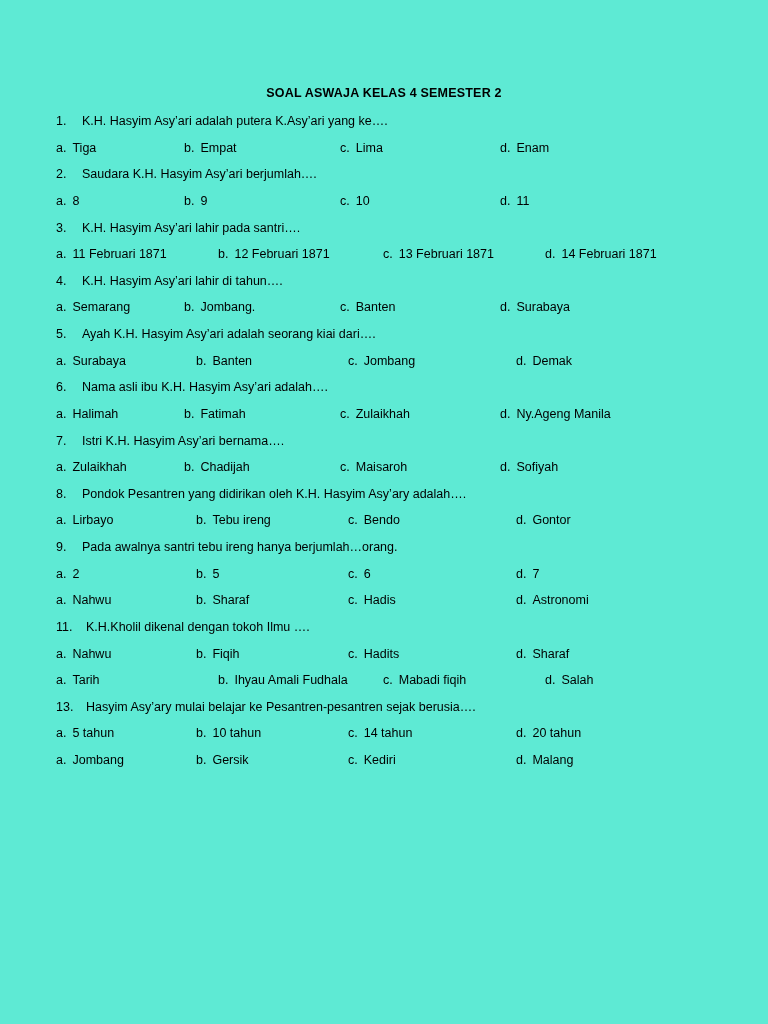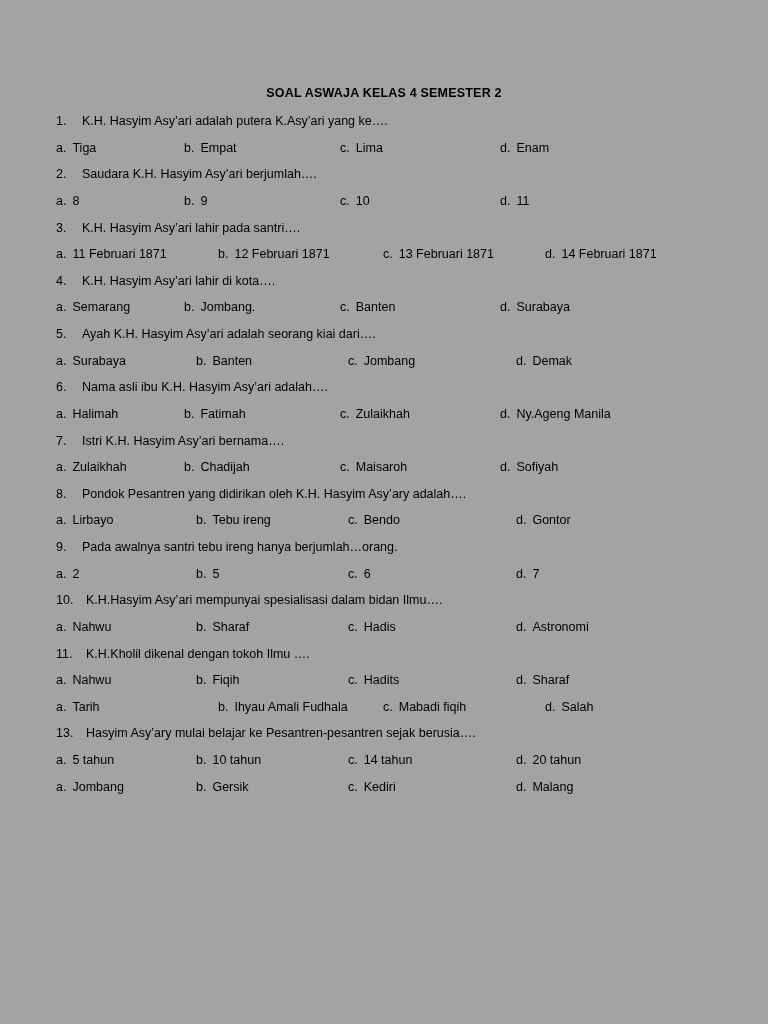--- a/index.html
+++ b/index.html
@@ -11,21 +11,21 @@
     width: 768px;
     height: 1024px;
     font-family: "Liberation Sans", sans-serif;
     color: #000000;
     overflow: hidden;
   }
   .page {
     position: relative;
     width: 768px;
     height: 1024px;
-    background: #a3a3a3;
+    background: #5eead4;
     box-sizing: border-box;
     padding: 86px 56px 0 56px;
   }
   .doc-title {
     text-align: center;
     font-weight: bold;
     font-size: 12.5px;
     letter-spacing: 0.2px;
     margin: 0 0 14px 0;
   }
@@ -164,21 +164,21 @@
       <div class="opt">
         <span class="opt-letter">d.</span>
         <span class="opt-text">14 Februari 1871</span>
       </div>
     </div>
   </div>
 
   <div class="qa-block">
     <div class="question">
       <span class="q-num">4.</span>
-      <span class="q-text">K.H. Hasyim Asy’ari lahir di kota….</span>
+      <span class="q-text">K.H. Hasyim Asy’ari lahir di tahun….</span>
     </div>
     <div class="options w-default">
       <div class="opt">
         <span class="opt-letter">a.</span>
         <span class="opt-text">Semarang</span>
       </div>
       <div class="opt">
         <span class="opt-letter">b.</span>
         <span class="opt-text">Jombang.</span>
       </div>
@@ -312,24 +312,20 @@
         <span class="opt-text">6</span>
       </div>
       <div class="opt">
         <span class="opt-letter">d.</span>
         <span class="opt-text">7</span>
       </div>
     </div>
   </div>
 
   <div class="qa-block">
-    <div class="question">
-      <span class="q-num wide">10.</span>
-      <span class="q-text">K.H.Hasyim Asy’ari mempunyai spesialisasi dalam bidan Ilmu….</span>
-    </div>
     <div class="options w-alt">
       <div class="opt">
         <span class="opt-letter">a.</span>
         <span class="opt-text">Nahwu</span>
       </div>
       <div class="opt">
         <span class="opt-letter">b.</span>
         <span class="opt-text">Sharaf</span>
       </div>
       <div class="opt">

